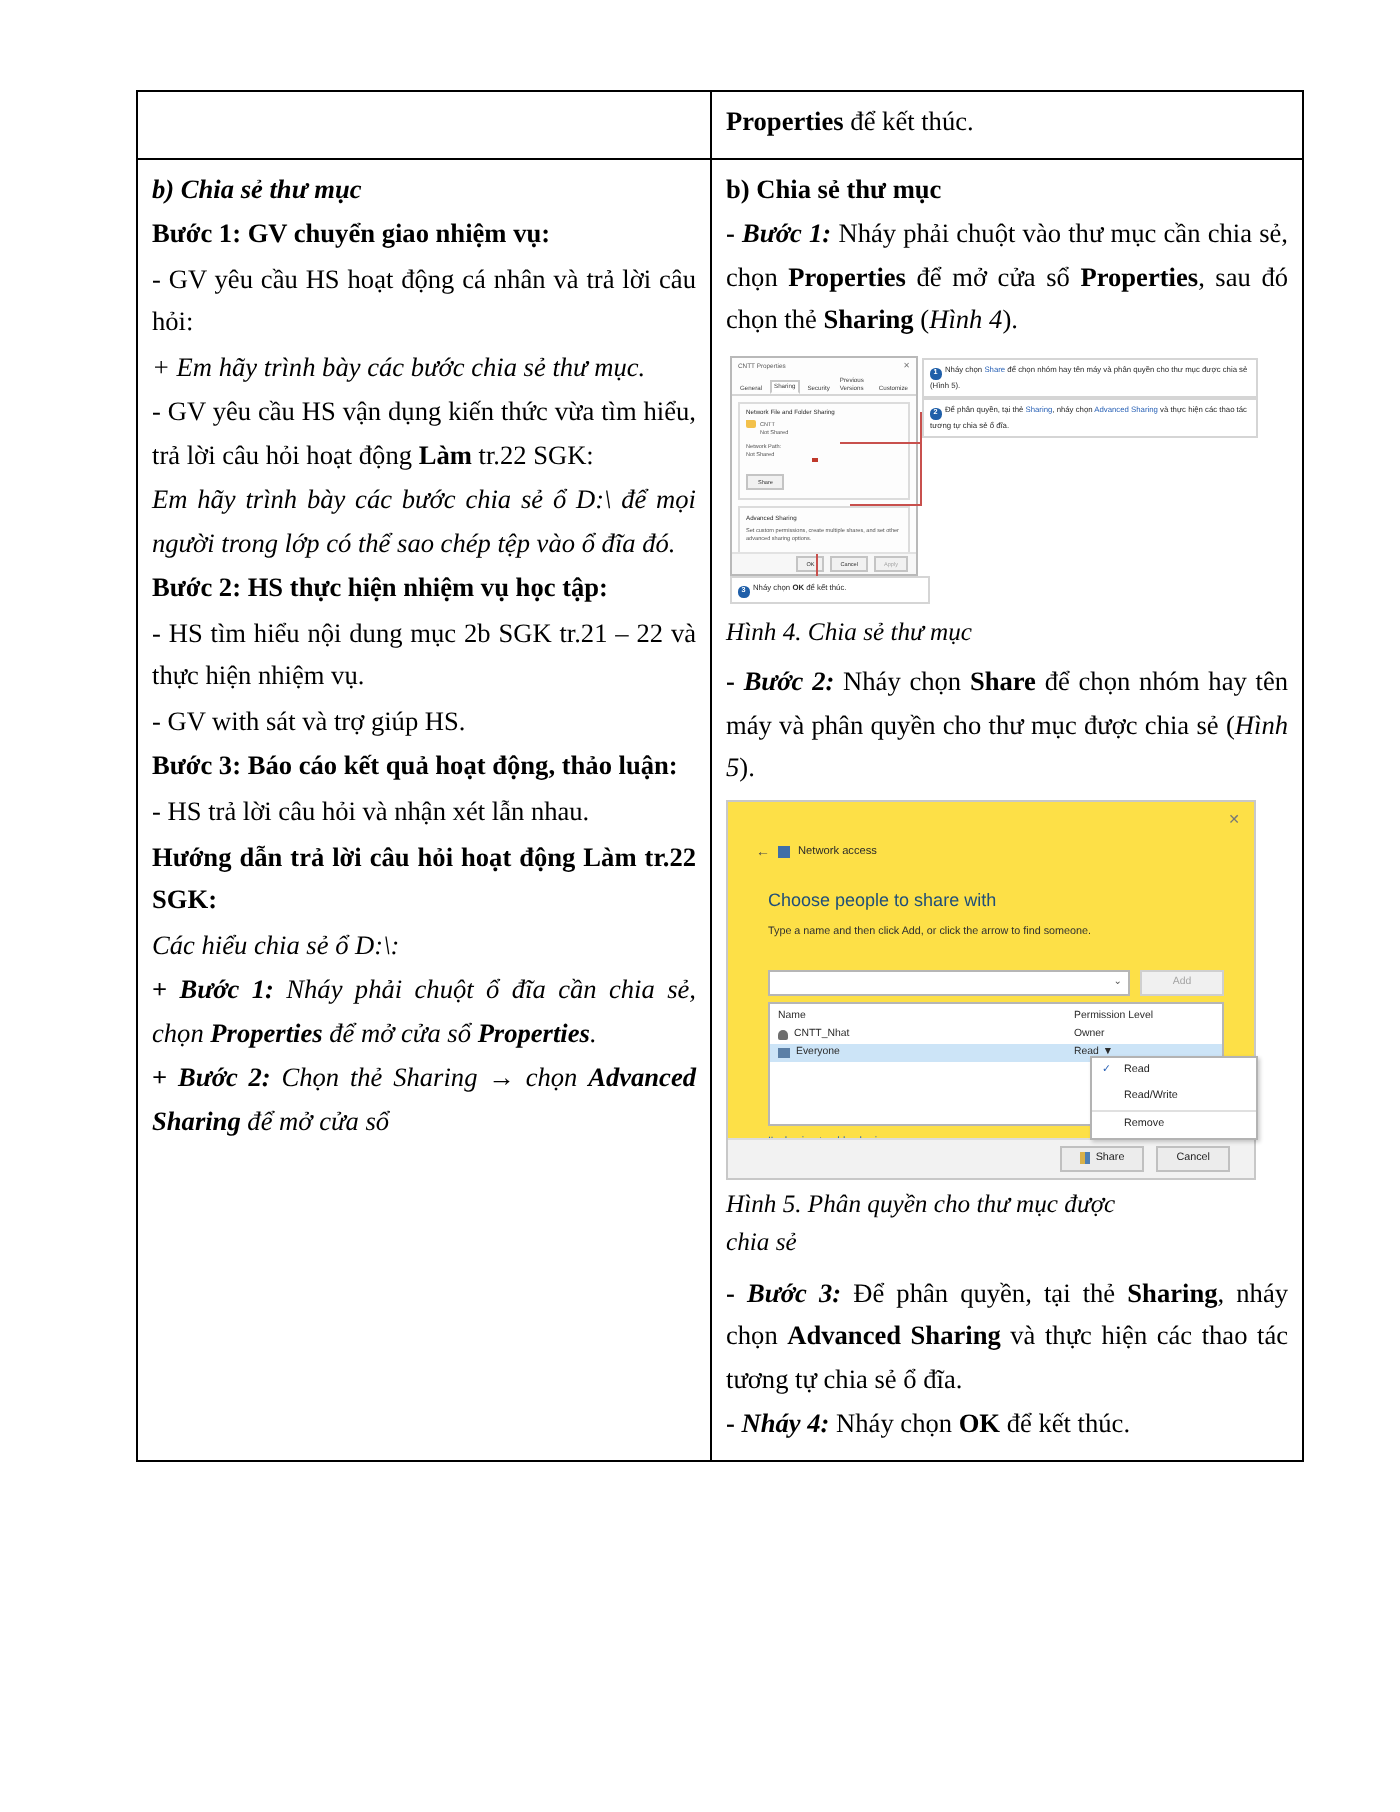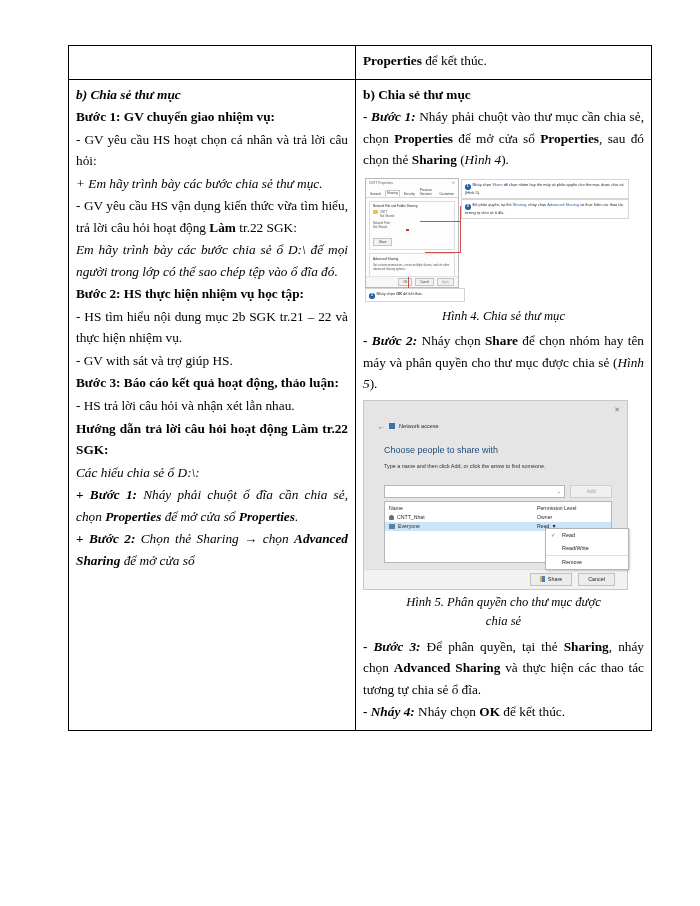--- a/index.html
+++ b/index.html
@@ -29,21 +29,21 @@
   
   p{margin:0 0 1px 0;font-size:13.3px;line-height:1.62;text-align:justify;}
   .jt{text-align:justify;text-justify:inter-word;}
   .b{font-weight:bold;}
   .i{font-style:italic;}
   .bi{font-weight:bold;font-style:italic;}
 
   
   .figure{margin:5px 0 4px 0;}
   .fig-cap{
-    font-style:italic;font-size:12.6px;text-align:center;
+    font-style:italic;font-size:12.6px;text-align:left;
     line-height:1.55;margin:3px 0 2px 0;
   }
 
   
   .fig4{
     position:relative;width:265px;height:128px;background:#fff;
     font-family:"Liberation Sans","DejaVu Sans",sans-serif;
   }
   .win-props{
     position:absolute;left:2px;top:2px;width:92px;height:108px;
@@ -93,21 +93,21 @@
   .callout .blue{color:#2a62b6;}
   .c1{left:98px;top:3px;width:160px;}
   .c2{left:98px;top:23px;width:160px;}
   .c3{left:2px;top:112px;width:92px;}
   .ln{position:absolute;background:#c8504d;}
   .redmark{position:absolute;background:#c0392b;width:3px;height:2px;}
 
   
   .fig5{
     position:relative;width:265px;height:190px;
-    border:1px solid #c8c8c8;background:#e5e5e5;
+    border:1px solid #c8c8c8;background:#fde047;
     font-family:"Liberation Sans","DejaVu Sans",sans-serif;
     box-sizing:border-box;
   }
   .f5-close{position:absolute;right:7px;top:5px;font-size:7px;color:#777;}
   .f5-crumb{position:absolute;left:14px;top:22px;font-size:5.6px;color:#2a2a2a;display:flex;align-items:center;gap:4px;}
   .f5-back{color:#4a4a4a;font-size:7px;}
   .f5-ico{width:6px;height:6px;background:#3f6fa8;display:inline-block;}
   .f5-h1{position:absolute;left:20px;top:44px;font-size:9px;color:#1f4e79;}
   .f5-sub{position:absolute;left:20px;top:62px;font-size:5.4px;color:#303030;}
   .f5-inputrow{position:absolute;left:20px;top:84px;width:228px;display:flex;gap:5px;}
@@ -175,21 +175,21 @@
       <td class="col-right">
         <p class="jt"><span class="b">Properties</span><span> để kết thúc.</span></p>
       </td>
     </tr>
 
     <tr>
 
       <td class="col-left">
         <p class="bi">b) Chia sẻ thư mục</p>
         <p class="b">Bước 1: GV chuyển giao nhiệm vụ:</p>
-        <p class="jt">- GV yêu cầu HS hoạt chọn cá nhân và trả lời câu hỏi:</p>
+        <p class="jt">- GV yêu cầu HS hoạt động cá nhân và trả lời câu hỏi:</p>
         <p class="jt i">+ Em hãy trình bày các bước chia sẻ thư mục.</p>
         <p class="jt"><span>- GV yêu cầu HS vận dụng kiến thức vừa tìm hiểu, trả lời câu hỏi hoạt động </span><span class="b">Làm</span><span> tr.22 SGK:</span></p>
         <p class="jt i">Em hãy trình bày các bước chia sẻ ổ D:\ để mọi người trong lớp có thể sao chép tệp vào ổ đĩa đó.</p>
         <p class="jt b">Bước 2: HS thực hiện nhiệm vụ học tập:</p>
         <p class="jt">- HS tìm hiểu nội dung mục 2b SGK tr.21 – 22 và thực hiện nhiệm vụ.</p>
         <p class="jt">- GV with sát và trợ giúp HS.</p>
         <p class="jt b">Bước 3: Báo cáo kết quả hoạt động, thảo luận:</p>
         <p class="jt">- HS trả lời câu hỏi và nhận xét lẫn nhau.</p>
         <p class="jt b">Hướng dẫn trả lời câu hỏi hoạt động Làm tr.22 SGK:</p>
         <p class="jt i">Các hiểu chia sẻ ổ D:\:</p>

